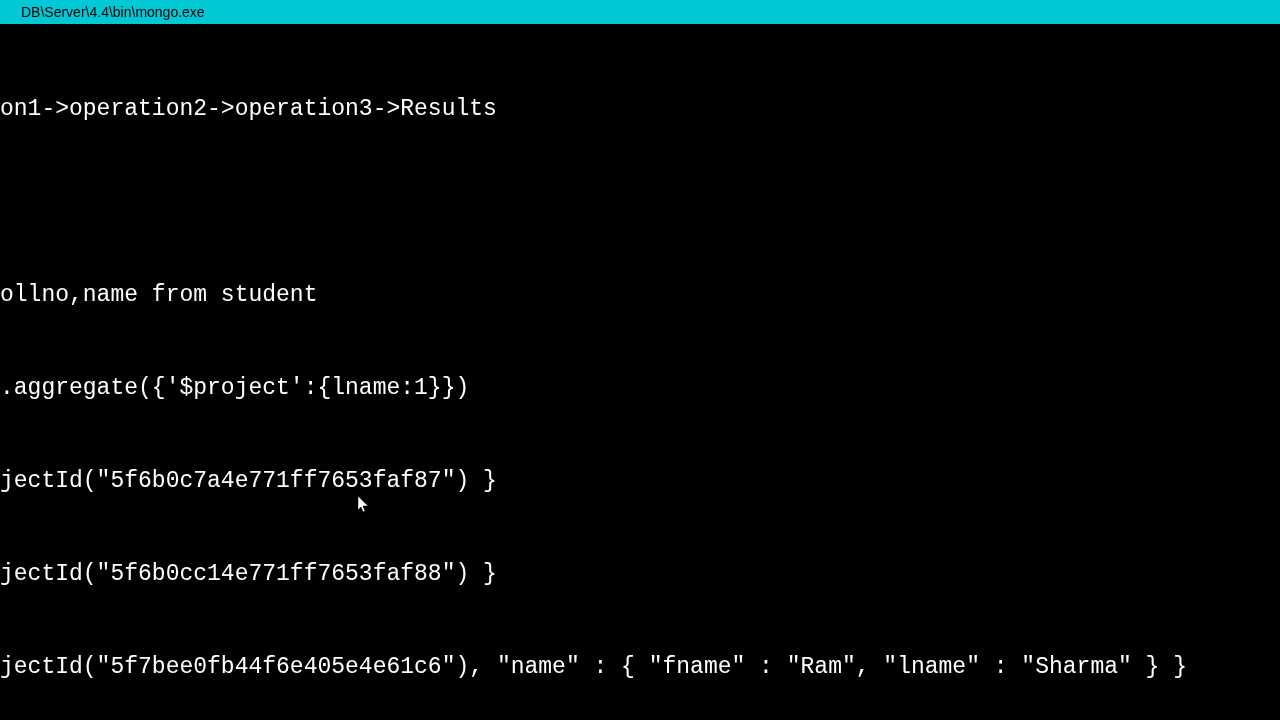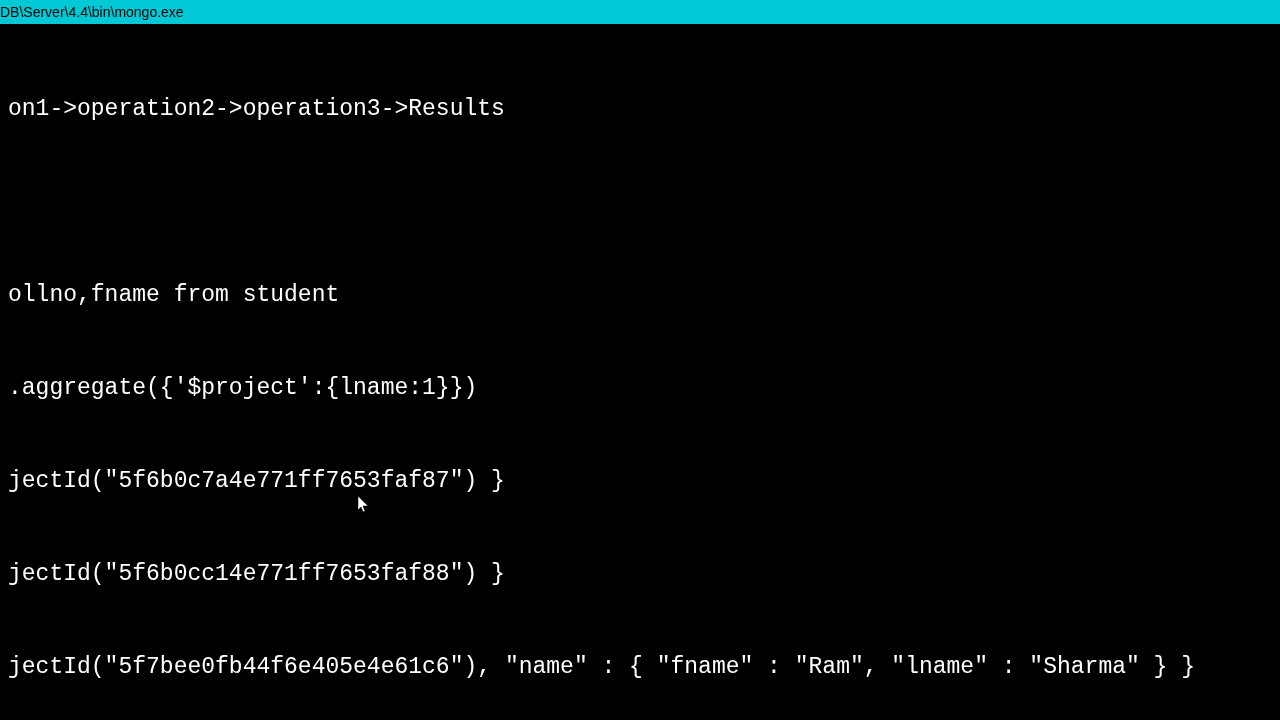--- a/index.html
+++ b/index.html
@@ -15,34 +15,33 @@
       font-size: 23px;
       overflow: hidden;
       position: relative;
     }
     .title-bar {
       background: #00c8d4;
       color: #000;
       height: 24px;
       line-height: 24px;
       font-size: 14px;
-      padding-left: 0;
+      padding-left: 21px;
       font-family: 'Segoe UI', Tahoma, sans-serif;
     }
     .terminal {
       padding: 8px 0 0 0;
       color: #fff;
       line-height: 31px;
       white-space: pre;
       letter-spacing: 0px;
     }
     .terminal-line {
       display: block;
       height: 31px;
-      margin-left: 8px;
     }
     .cursor-pointer {
       position: absolute;
       left: 358px;
       top: 496px;
       width: 12px;
       height: 18px;
       pointer-events: none;
     }
     .cursor-pointer svg {
@@ -52,21 +51,21 @@
 </head>
 <body>
 
 <div class="title-bar">
   <span>DB\Server\4.4\bin\mongo.exe</span>
 </div>
 
 <div class="terminal">
   <span class="terminal-line">on1-&gt;operation2-&gt;operation3-&gt;Results</span>
   <span class="terminal-line"></span>
-  <span class="terminal-line">ollno,fname from student</span>
+  <span class="terminal-line">ollno,name from student</span>
   <span class="terminal-line">.aggregate({'$project':{lname:1}})</span>
   <span class="terminal-line">jectId("5f6b0c7a4e771ff7653faf87") }</span>
   <span class="terminal-line">jectId("5f6b0cc14e771ff7653faf88") }</span>
   <span class="terminal-line">jectId("5f7bee0fb44f6e405e4e61c6"), "name" : { "fname" : "Ram", "lname" : "Sharma" } }</span>
   
   
   
   
   
   

